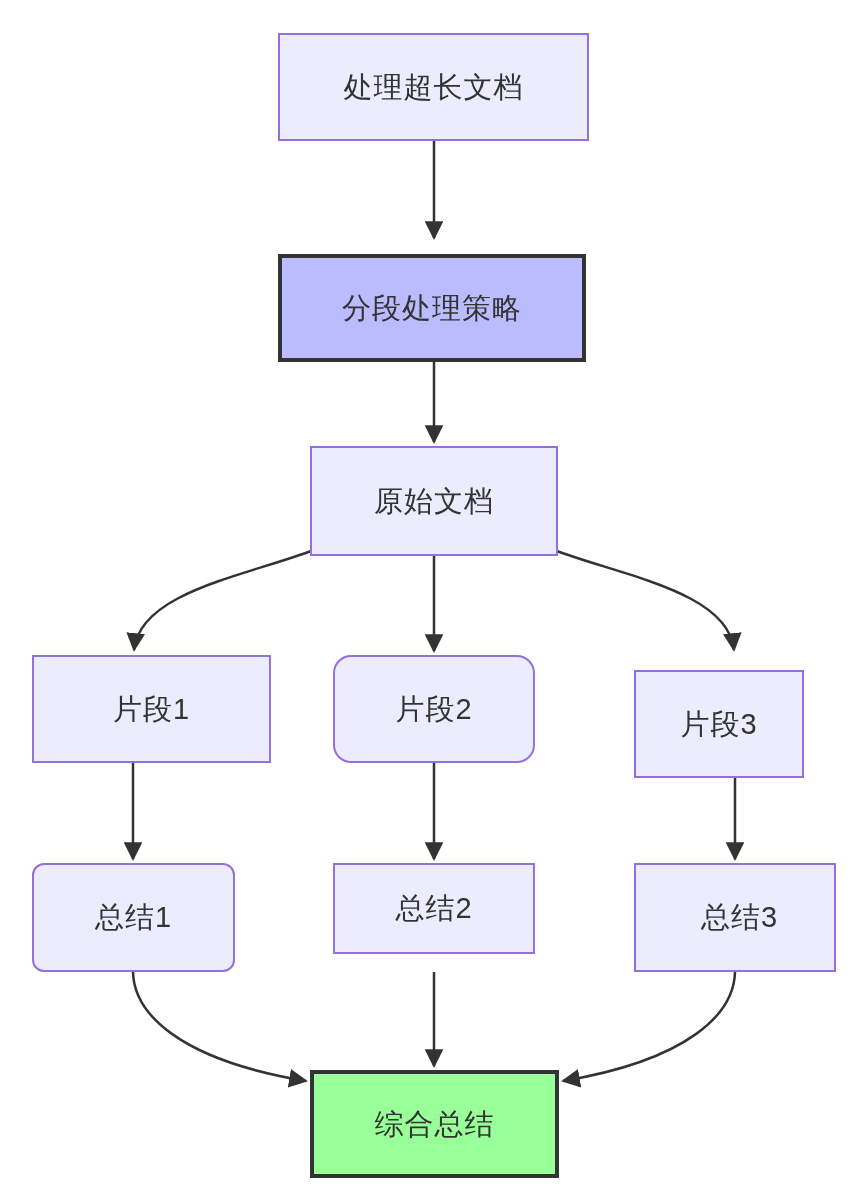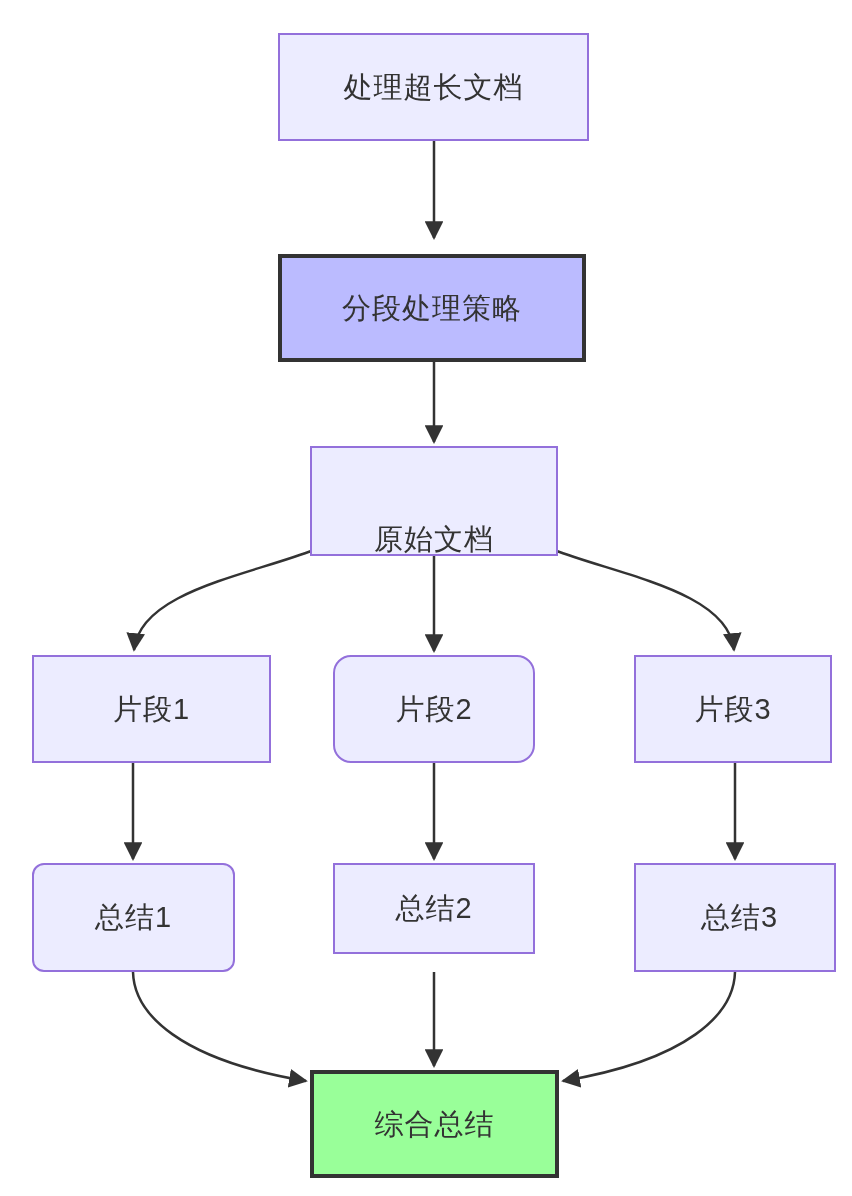--- a/index.html
+++ b/index.html
@@ -37,24 +37,24 @@
     background:var(--emphasis-fill);
     border:4px solid var(--emphasis-border);
   }
   .node.success{
     background:var(--success-fill);
     border:4px solid var(--success-border);
   }
   
   .pos-A {left:278px;top:33px;  width:311px;height:108px;}
   .pos-B {left:278px;top:236px; width:308px;height:108px;margin-top:18px;}
-  .pos-C {left:310px;top:446px; width:248px;height:110px;align-items:flex-end;}
+  .pos-C {left:310px;top:446px; width:248px;height:110px;}
   .pos-D1{left:32px; top:655px; width:239px;height:108px;}
   .pos-D2{left:333px;top:655px; width:202px;height:108px;border-radius:18px;}
-  .pos-D3{left:634px;top:655px; width:198px;height:108px;}
+  .pos-D3{left:634px;top:670px; width:170px;height:108px;}
   .pos-E1{left:32px; top:863px; width:203px;height:109px;border-radius:12px;}
   .pos-E2{left:333px;top:863px; width:202px;height:91px;}
   .pos-E3{left:634px;top:863px; width:202px;height:109px;padding-left:9px;}
   .pos-F {left:310px;top:1070px;width:249px;height:108px;font-family:Liberation Serif, serif;}
   .edge{fill:none;stroke:var(--edge-stroke);stroke-width:2.5px;}
 </style>
 </head>
 <body>
 
 <div class="canvas">

